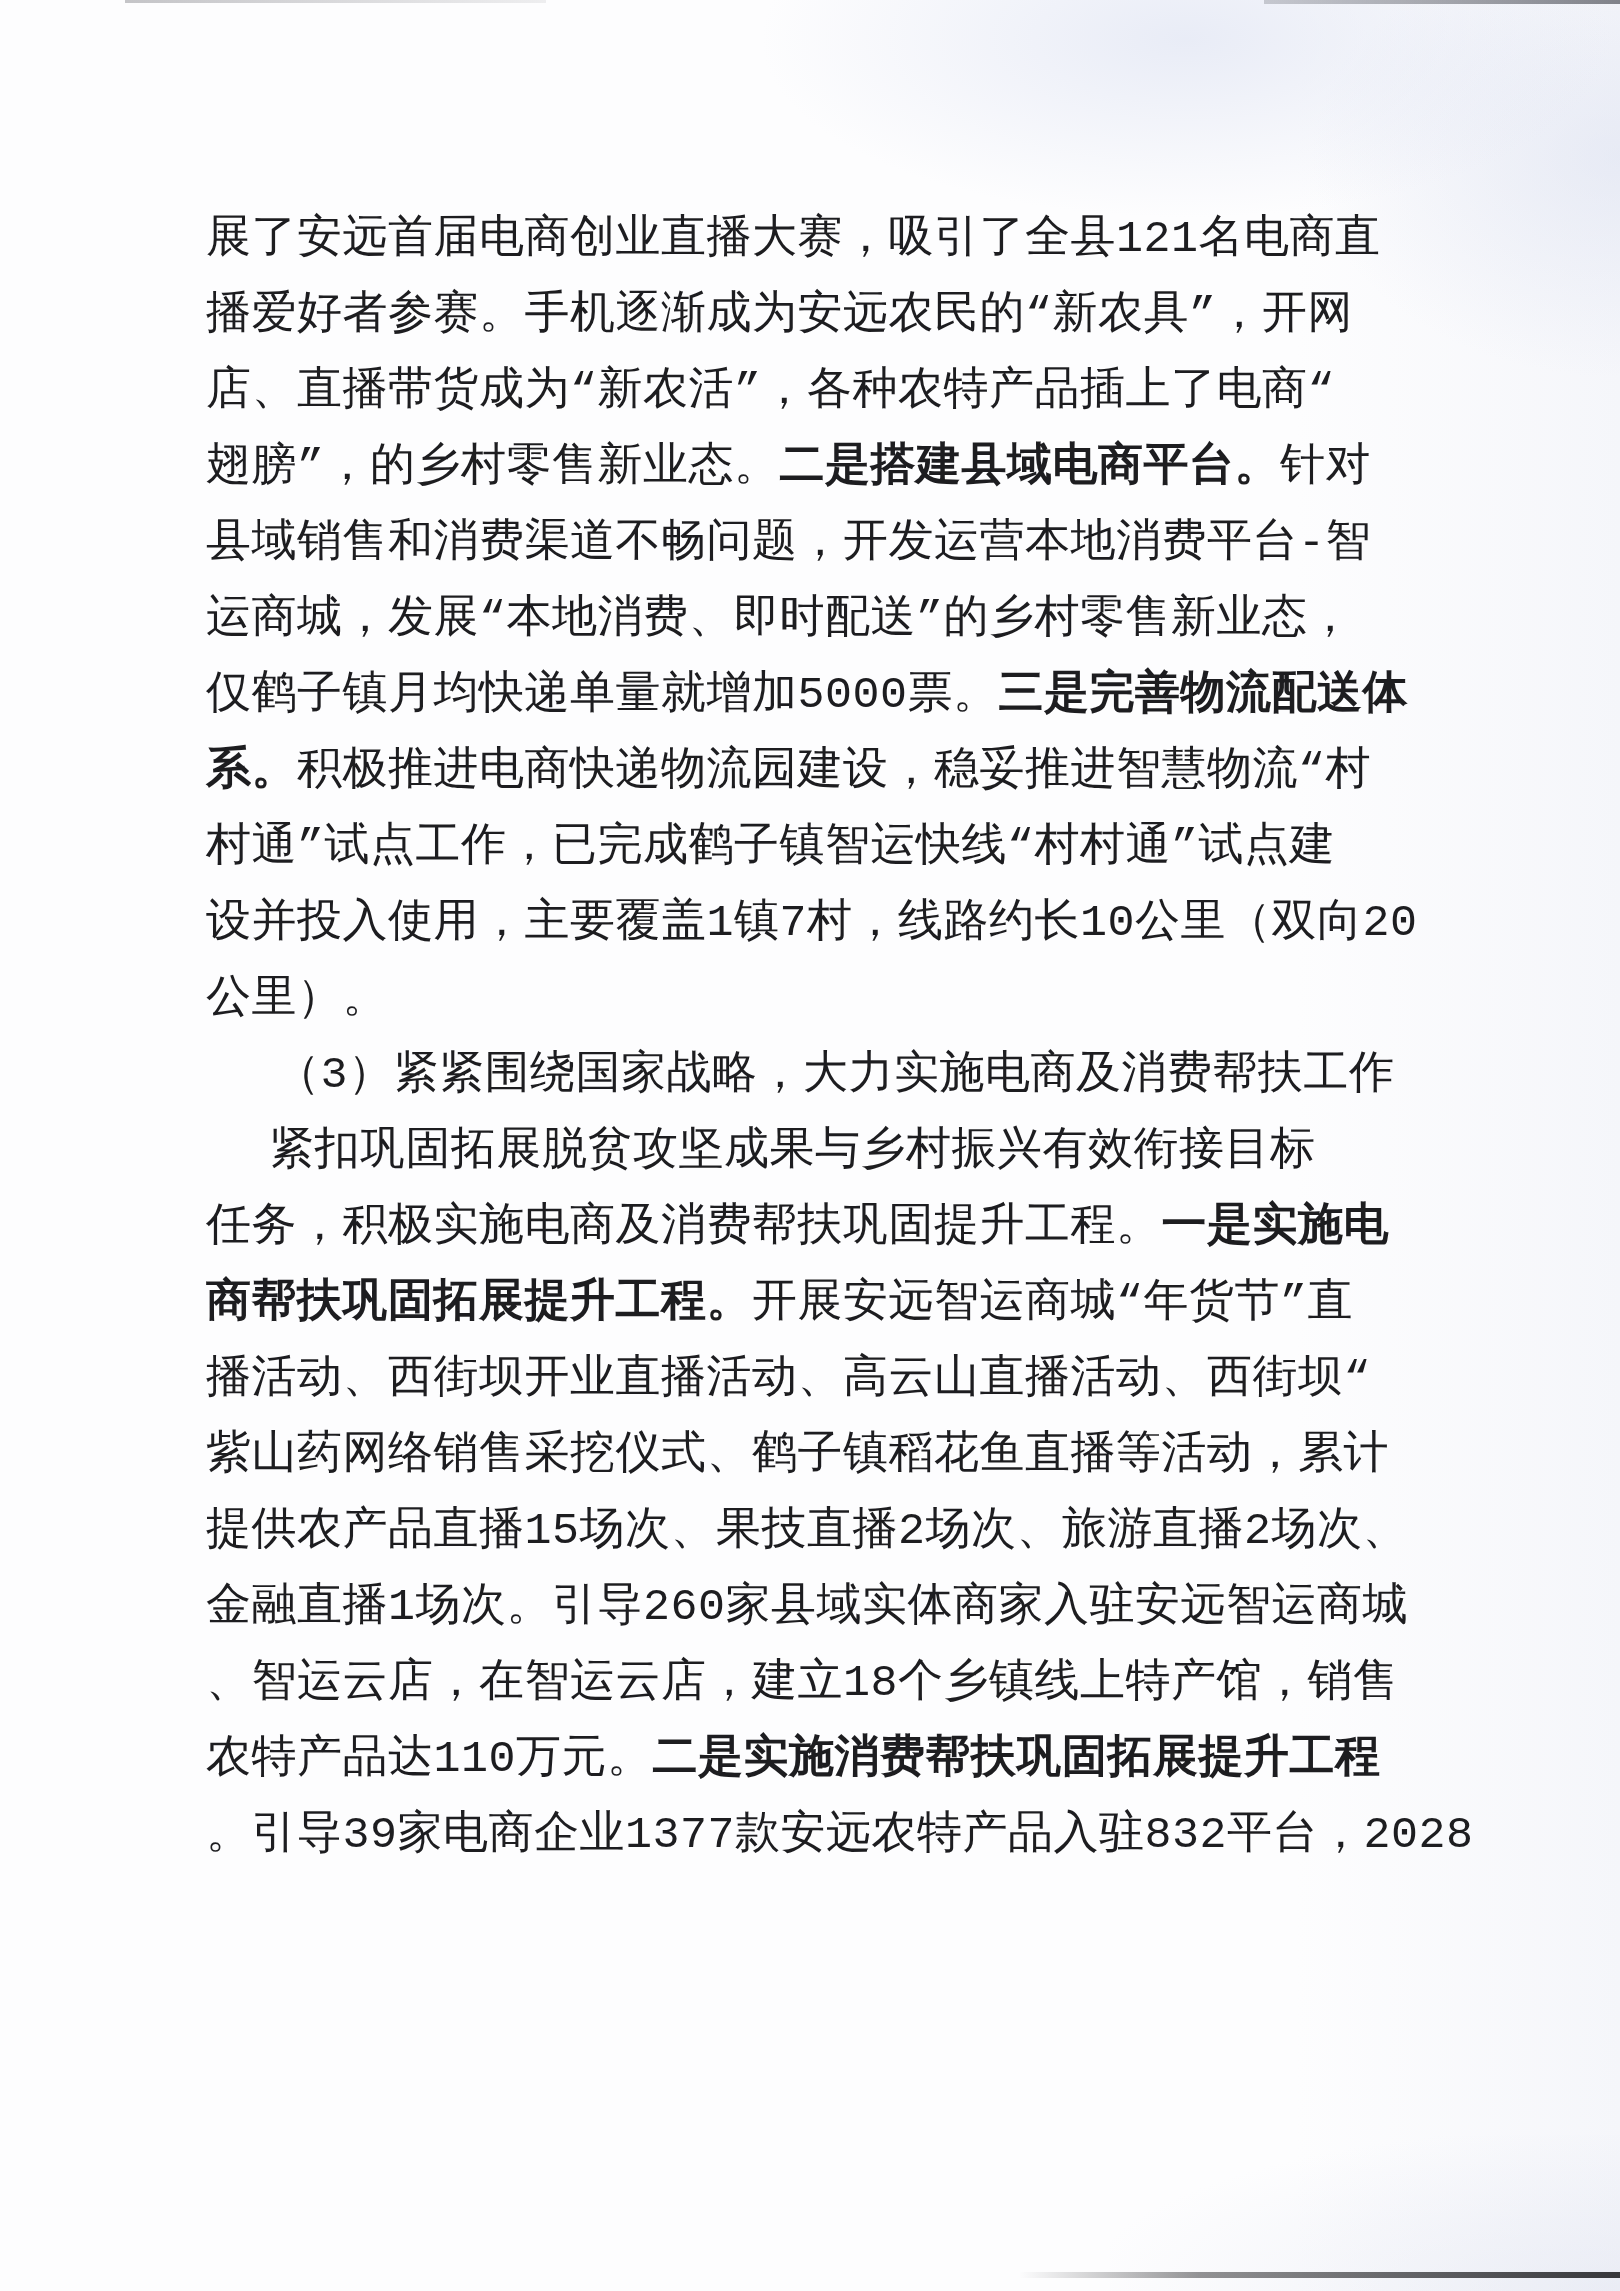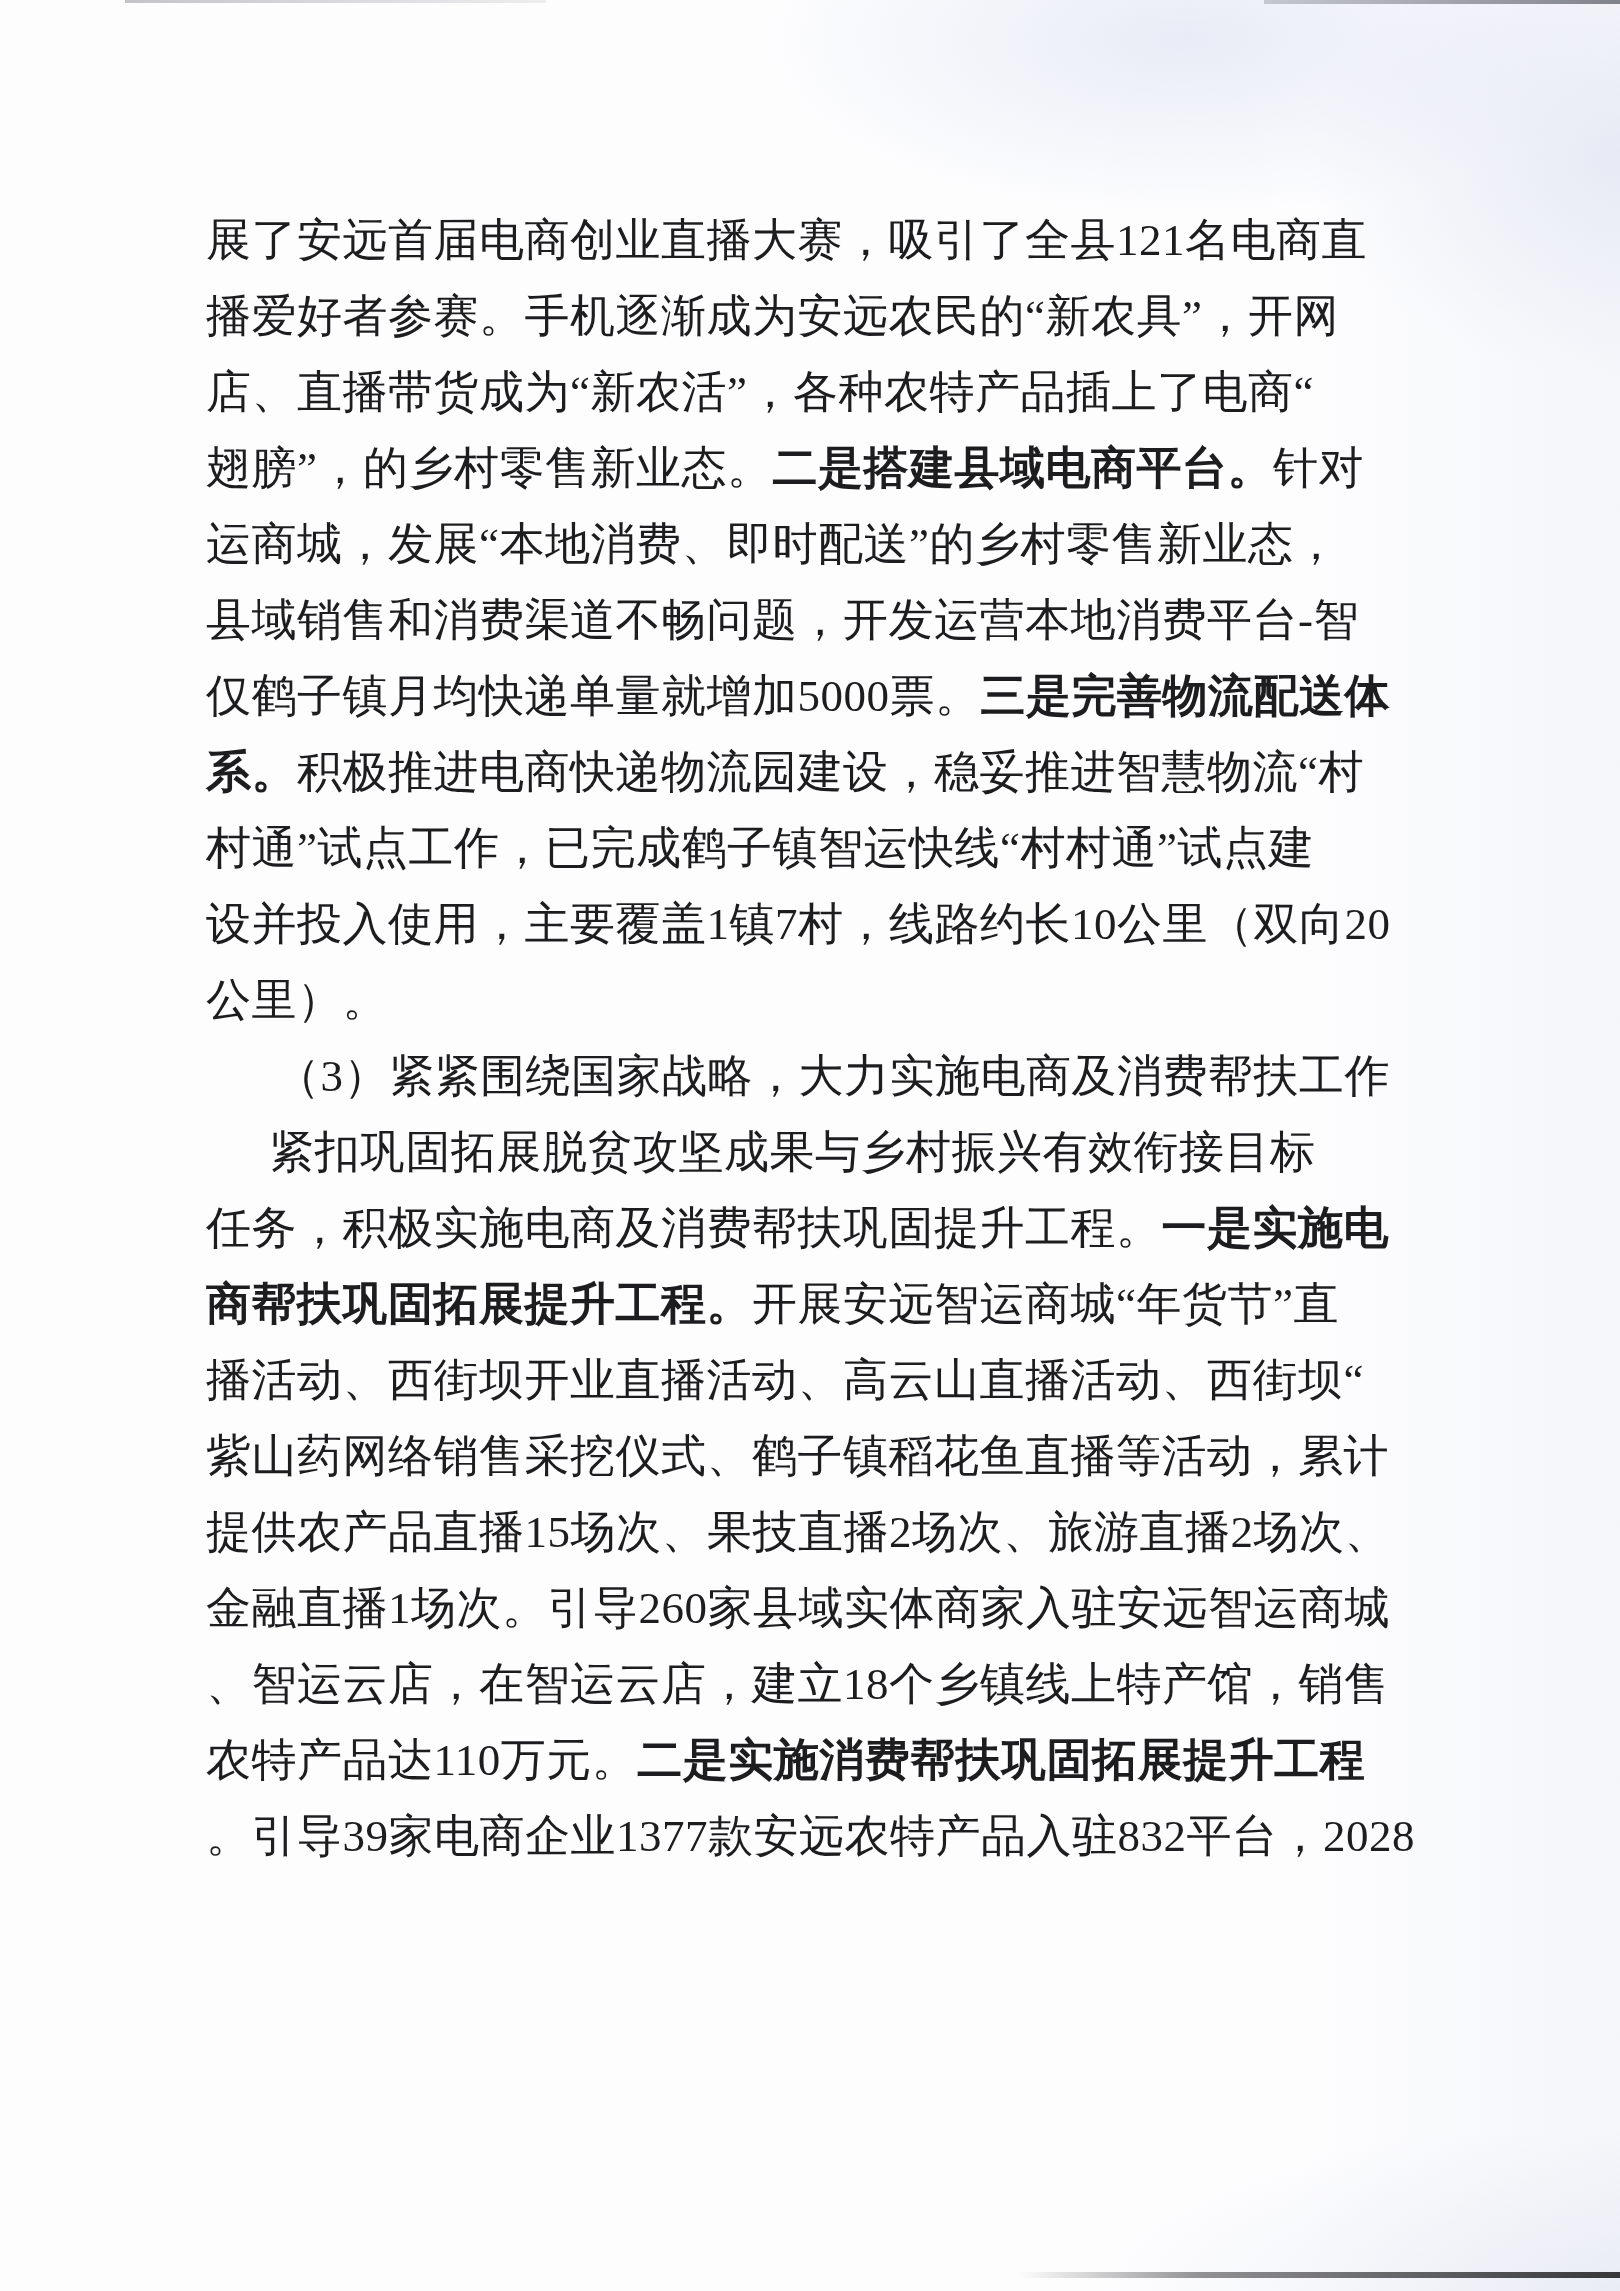--- a/index.html
+++ b/index.html
@@ -25,20 +25,21 @@
     top: 202px;
     width: 1186px;
     font-size: 45px;
     line-height: 76px;
     color: #1d1d20;
     letter-spacing: 0.5px;
   }
   .text-line {
     white-space: nowrap;
     height: 76px;
+    font-family: Liberation Mono, monospace;
   }
   .text-line .b {
     font-weight: 700;
   }
   
   .artifact-top-left-line {
     position: absolute;
     left: 125px; top: 0;
     width: 421px; height: 2.9px;
     background: linear-gradient(to right, rgba(150,150,155,0.55), rgba(150,150,155,0.15));
@@ -66,22 +67,22 @@
 <body>
 
 <div class="page">
   <div class="artifact-top-left-line"></div>
   <div class="artifact-top-right-line"></div>
   <div class="text-block">
       <div class="text-line"><span>展了安远首届电商创业直播大赛，吸引了全县121名电商直</span></div>
       <div class="text-line"><span>播爱好者参赛。手机逐渐成为安远农民的“新农具”，开网</span></div>
       <div class="text-line"><span>店、直播带货成为“新农活”，各种农特产品插上了电商“</span></div>
       <div class="text-line"><span>翅膀”，的乡村零售新业态。</span><span class="b">二是搭建县域电商平台。</span><span>针对</span></div>
+      <div class="text-line"><span>县域销售和消费渠道不畅问题，开发运营本地消费平台-智</span></div>
       <div class="text-line"><span>运商城，发展“本地消费、即时配送”的乡村零售新业态，</span></div>
-      <div class="text-line"><span>县域销售和消费渠道不畅问题，开发运营本地消费平台-智</span></div>
       <div class="text-line"><span>仅鹤子镇月均快递单量就增加5000票。</span><span class="b">三是完善物流配送体</span></div>
       <div class="text-line"><span class="b">系。</span><span>积极推进电商快递物流园建设，稳妥推进智慧物流“村</span></div>
       <div class="text-line"><span>村通”试点工作，已完成鹤子镇智运快线“村村通”试点建</span></div>
       <div class="text-line"><span>设并投入使用，主要覆盖1镇7村，线路约长10公里（双向20</span></div>
       <div class="text-line"><span>公里）。</span></div>
       <div class="text-line" style="padding-left: 69px;"><span>（3）紧紧围绕国家战略，大力实施电商及消费帮扶工作</span></div>
       <div class="text-line" style="padding-left: 63px;"><span>紧扣巩固拓展脱贫攻坚成果与乡村振兴有效衔接目标</span></div>
       <div class="text-line"><span>任务，积极实施电商及消费帮扶巩固提升工程。</span><span class="b">一是实施电</span></div>
       <div class="text-line"><span class="b">商帮扶巩固拓展提升工程。</span><span>开展安远智运商城“年货节”直</span></div>
       <div class="text-line"><span>播活动、西街坝开业直播活动、高云山直播活动、西街坝“</span></div>

